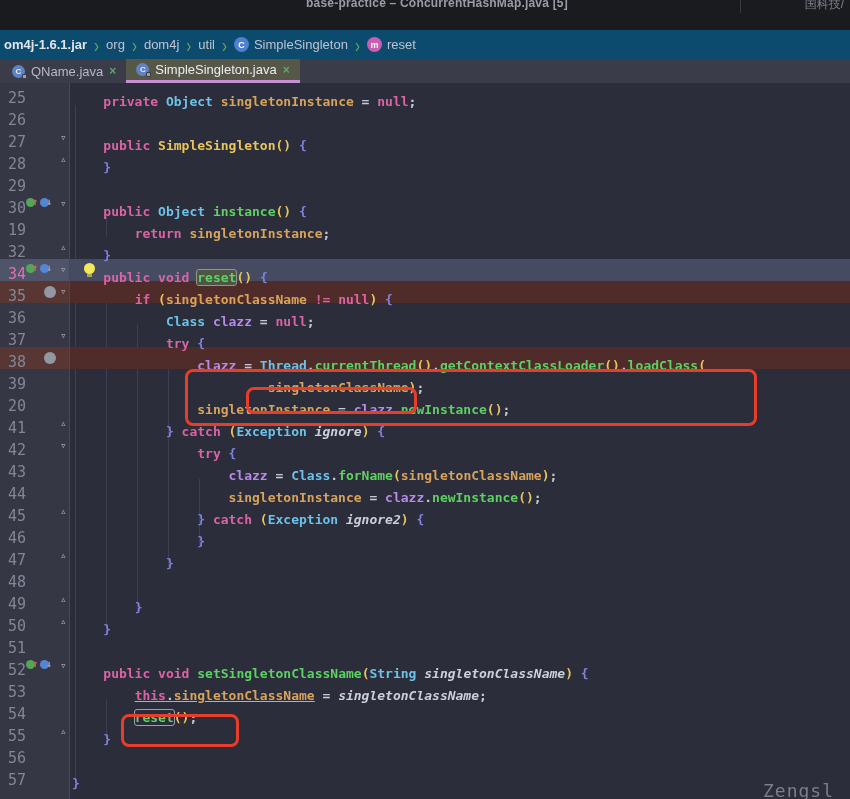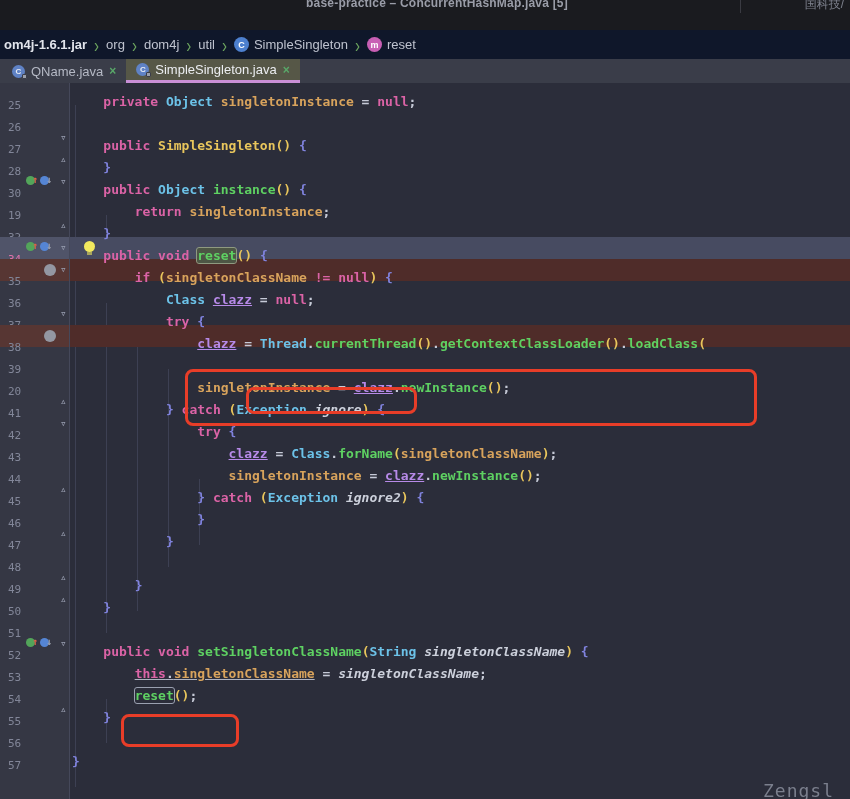--- a/index.html
+++ b/index.html
@@ -7,21 +7,21 @@
     font-family:"Liberation Sans", sans-serif; }
 
   
   .titlebar { height:30px; background:#1a1b1f; position:relative; overflow:hidden;padding-left:24px; }
   .titlebar .ttl { display:block; text-align:center; margin-top:-4px; font-size:12px;
     color:#9a9da8; font-weight:bold; letter-spacing:.2px; }
   .titlebar .tsep { position:absolute; left:740px; top:0; width:1px; height:13px; background:#3a3b42; }
   .titlebar .tright { position:absolute; right:6px; top:-4px; font-size:12px; color:#7e828e; }
 
   
-  .crumbbar { height:29px; background:#0f172a; display:flex; align-items:center;
+  .crumbbar { height:29px; background:#0c4a6e; display:flex; align-items:center;
     padding-left:4px; font-size:13px; color:#bfc3cf; }
   .crumb-item { display:inline-flex; align-items:center; gap:5px; cursor:default; }
   .crumb-lb.bold { font-weight:bold; color:#e2e5ec; }
   .crumb-sep { color:#6ba35e; margin:0 7px; font-size:15px; transform:scaleY(1.4);
     display:inline-block; }
   .crumb-ic { width:15px; height:15px; border-radius:50%; color:#fff; font-size:9px;
     font-weight:bold; display:inline-flex; align-items:center; justify-content:center; }
   .ic-class { background:#4d80cf; }
   .ic-method { background:#c85fb4; }
 
@@ -41,21 +41,21 @@
   .editor { position:relative; height:733px; background:#2b2d3a; overflow:hidden;
     font-family:"DejaVu Sans Mono", monospace; }
   .guide { position:absolute; width:1px; background:#3d4053; z-index:0; }
   .rows { position:relative; }
   .row { position:relative; height:22px; }
   .row.bg-cur { background:#474b61; }
   .row.bg-brk { background:#4f2c29; }
   .gutwash { position:absolute; left:0; top:0; width:70px; height:733px;
     background:rgba(255,255,255,0.05); border-right:1px solid #45485a;
     pointer-events:none; z-index:3; }
-  .num { position:absolute; left:8px; top:12px; line-height:22px; font-size:11px;
+  .num { position:absolute; left:8px; top:4px; line-height:22px; font-size:15px;
     color:#7c8094; }
   .num.cur { color:#df6ba6; }
   .fold { position:absolute; left:60px; top:0; line-height:22px; font-size:11px;
     color:#9aa0b2; cursor:pointer; z-index:4; }
   .bp { position:absolute; left:44px; top:5px; width:12px; height:12px;
     border-radius:50%; background:#8e929d; cursor:pointer; }
   .ovr { position:absolute; left:26px; top:4px; display:flex; align-items:center;
     cursor:pointer; }
   .ovr .c { width:9px; height:9px; border-radius:50%; display:inline-block; }
   .ovr .cg { background:#4aa152; }
@@ -68,21 +68,21 @@
   .bulb::after { content:""; position:absolute; left:3px; top:11px; width:5px;
     height:3px; background:#a8a55e; }
   .txt { position:absolute; left:72px; top:8px; line-height:22px; font-size:13px;
     font-weight:600; white-space:pre; color:#c6cad7; z-index:1; }
   .t-kw { color:#db63a6; }
   .t-ty { color:#6cc2e8; }
   .t-me { color:#5ed162; }
   .t-ct { color:#e9c65c; }
   .t-pr { color:#e9c65c; }
   .t-fl { color:#d8a35c; }
-  .t-lv { color:#b78ae8; text-decoration:underline; }
+  .t-lv { color:#b78ae8; }
   .t-pa { color:#ccd0db; font-style:italic;margin-top:40px; }
   .t-br { color:#8083de; }
   .t-pl { color:#c6cad7; }
   .tk-u { text-decoration:underline; text-decoration-color:#aeb2c0; }
   .tk-boxfill { background:#4d5645; outline:1px solid #8f9a80; border-radius:2px; }
   .tk-boxline { outline:1px solid #9aa0b0; border-radius:2px; }
   .ann { position:absolute; border:3px solid #e83d28; border-radius:8px;
     z-index:5; pointer-events:none; }
   .watermark { position:absolute; right:16px; top:697px; font-size:18px;
     color:#7b7f8d; z-index:2; letter-spacing:1px; }
@@ -158,20 +158,24 @@
         <span class="num">27</span>
         <span class="fold">▿</span>
         <span class="txt">    <span class="t-kw">public</span><span class="t-pl"> </span><span class="t-ct">SimpleSingleton</span><span class="t-pr">()</span><span class="t-pl"> </span><span class="t-br">{</span></span>
       </div>
       <div class="row">
         <span class="num">28</span>
         <span class="fold">▵</span>
         <span class="txt">    <span class="t-br">}</span></span>
       </div>
       <div class="row">
+        <span class="num">29</span>
+        <span class="txt"></span>
+      </div>
+      <div class="row">
         <span class="num">30</span>
         <span class="ovr">
           <span class="c cg"></span>
           <span class="a au">↑</span>
           <span class="c cb"></span>
           <span class="a ad">↓</span>
         </span>
         <span class="fold">▿</span>
         <span class="txt">    <span class="t-kw">public</span><span class="t-pl"> </span><span class="t-ty">Object</span><span class="t-pl"> </span><span class="t-me">instance</span><span class="t-pr">()</span><span class="t-pl"> </span><span class="t-br">{</span></span>
       </div>
@@ -211,20 +215,21 @@
         <span class="fold">▿</span>
         <span class="txt">            <span class="t-kw">try</span><span class="t-pl"> </span><span class="t-br">{</span></span>
       </div>
       <div class="row bg-brk">
         <span class="num">38</span>
         <span class="bp"></span>
         <span class="txt">                <span class="t-lv">clazz</span><span class="t-pl"> = </span><span class="t-ty">Thread</span><span class="t-pl">.</span><span class="t-me">currentThread</span><span class="t-pr">()</span><span class="t-pl">.</span><span class="t-me">getContextClassLoader</span><span class="t-pr">()</span><span class="t-pl">.</span><span class="t-me">loadClass</span><span class="t-pr">(</span></span>
       </div>
       <div class="row">
         <span class="num">39</span>
+        <span class="txt">                         <span class="t-fl">singletonClassName</span><span class="t-pr">)</span><span class="t-pl">;</span></span>
       </div>
       <div class="row">
         <span class="num">20</span>
         <span class="txt">                <span class="t-fl">singletonInstance</span><span class="t-pl"> = </span><span class="t-lv">clazz</span><span class="t-pl">.</span><span class="t-me">newInstance</span><span class="t-pr">()</span><span class="t-pl">;</span></span>
       </div>
       <div class="row">
         <span class="num">41</span>
         <span class="fold">▵</span>
         <span class="txt">            <span class="t-br">}</span><span class="t-pl"> </span><span class="t-kw">catch</span><span class="t-pl"> </span><span class="t-pr">(</span><span class="t-ty">Exception</span><span class="t-pl"> </span><span class="t-pa">ignore</span><span class="t-pr">)</span><span class="t-pl"> </span><span class="t-br">{</span></span>
       </div>

